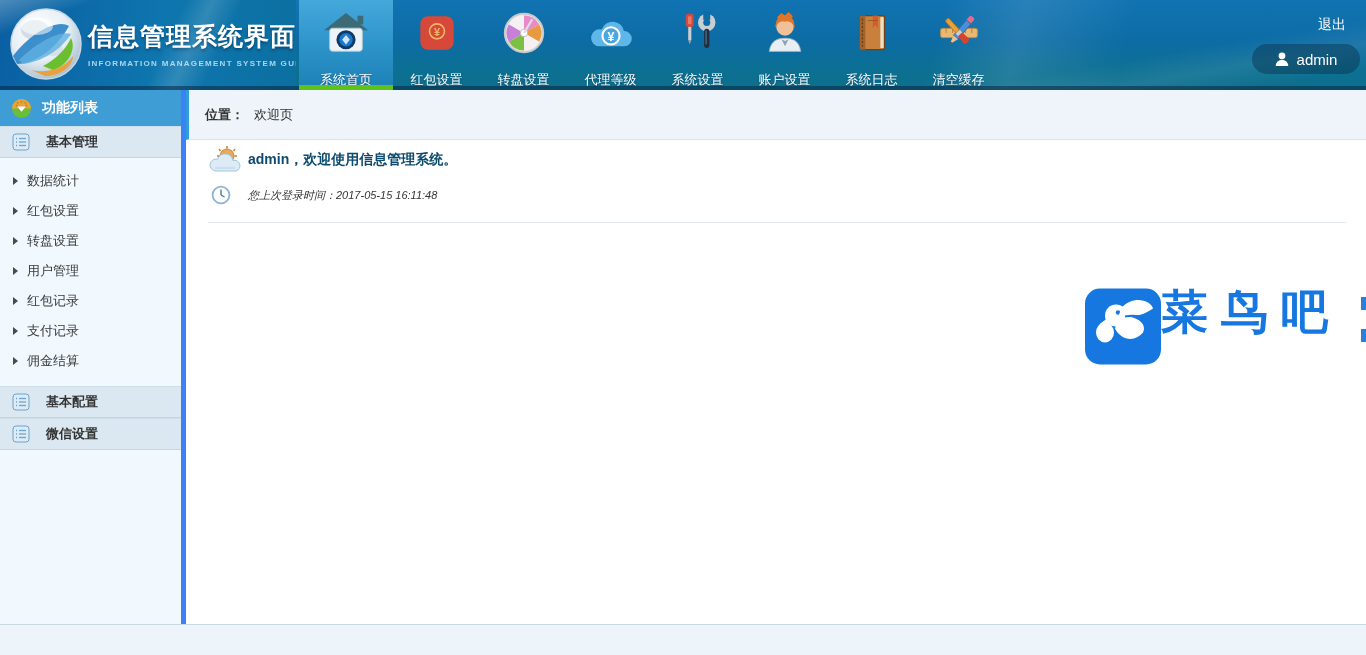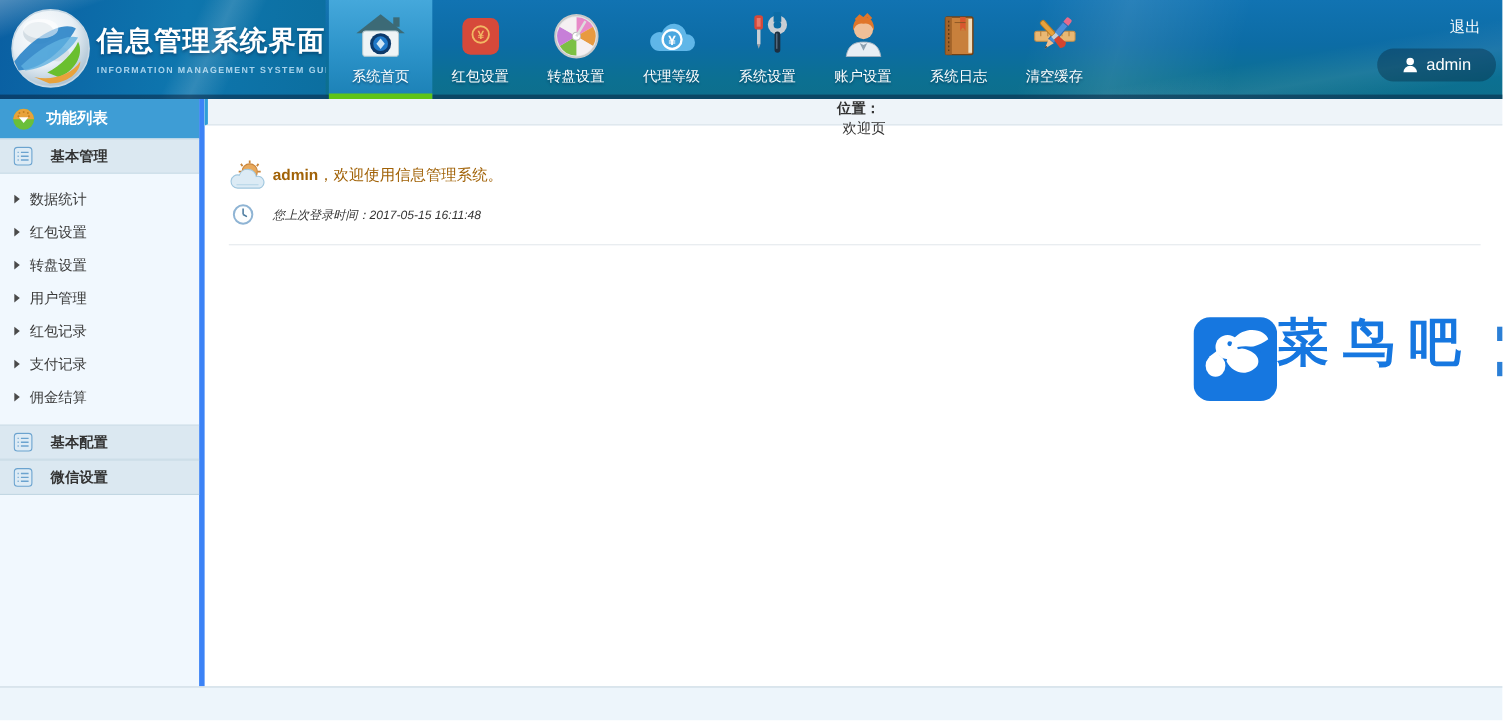--- a/index.html
+++ b/index.html
@@ -57,21 +57,21 @@
   }
   .nav-item.active {
     width:94px;
     background:linear-gradient(180deg,#45a8db 0%,#2b92c8 55%,#1b80b5 100%);
   }
   .nav-item.active::after {
     content:""; position:absolute; left:0; right:0; bottom:0; height:5px; background:#5ec318;
   }
   .nav-icon { height:54px; display:flex; align-items:center; justify-content:center; margin-top:6px; }
   .nav-label {
-    color:#fff; font-size:13px; margin-top:1px; white-space:nowrap;
+    color:#fff; font-size:13px; margin-top:11px; white-space:nowrap;
     text-shadow:0 1px 2px rgba(0,30,60,.45);
   }
 
   .logout-btn {
     position:absolute; top:16px; right:20px; color:#fff; font-size:14px;
     cursor:pointer; z-index:4;
   }
   .admin-pill {
     position:absolute; top:44px; right:6px; width:108px; height:30px; z-index:4;
     background:rgba(7,42,66,.42); border-radius:16px; color:#fff; font-size:15px;
@@ -99,31 +99,31 @@
     font-size:13px; color:#3a3a3a; cursor:pointer;
   }
   .subitem-arrow {
     width:0; height:0; border-left:5px solid #4a4a4a;
     border-top:4px solid transparent; border-bottom:4px solid transparent;
     margin-right:9px;
   }
 
   
   .breadcrumb {
-    position:absolute; left:186px; top:90px; width:1180px; height:24px;
+    position:absolute; left:186px; top:90px; width:1180px; height:50px;
     background:#eef4f9; border-left:3px solid #2d9ed8; border-bottom:1px solid #d9e3ea;
-    display:flex; align-items:center; padding-left:16px; font-size:13px; color:#333;flex-direction:column;
+    display:flex; align-items:center; padding-left:16px; font-size:13px; color:#333;
   }
   .breadcrumb-prefix { font-weight:bold; margin-right:10px; }
 
   .welcome { position:absolute; left:208px; top:142px; width:1138px; }
   .welcome-row1 { display:flex; align-items:center; height:36px; }
   .welcome-row2 { display:flex; align-items:center; height:28px; margin-top:3px; }
   .welcome-iconbox { width:40px; display:flex; align-items:center; }
-  .welcome-text1 { font-size:14px; font-weight:normal; color:#a16207; }
+  .welcome-text1 { font-size:14px; font-weight:bold; color:#0c4a6e; }
   .welcome-text2 { font-size:11px; color:#333;font-style:italic; }
   .welcome-divider { margin-top:13px; border-top:1px solid #e4e9ed; width:100%; }
 
   
   .watermark { position:absolute; left:1085px; top:288px; display:flex; gap:0; }
   .bird-box { width:76px; height:77px; }
   .wm-text { display:flex; flex-direction:column; }
   .wm-name {
     font-family:"Liberation Serif","DejaVu Serif",serif;
     font-size:47px; font-weight:bold; color:#1677e0; line-height:48px; letter-spacing:13px;

